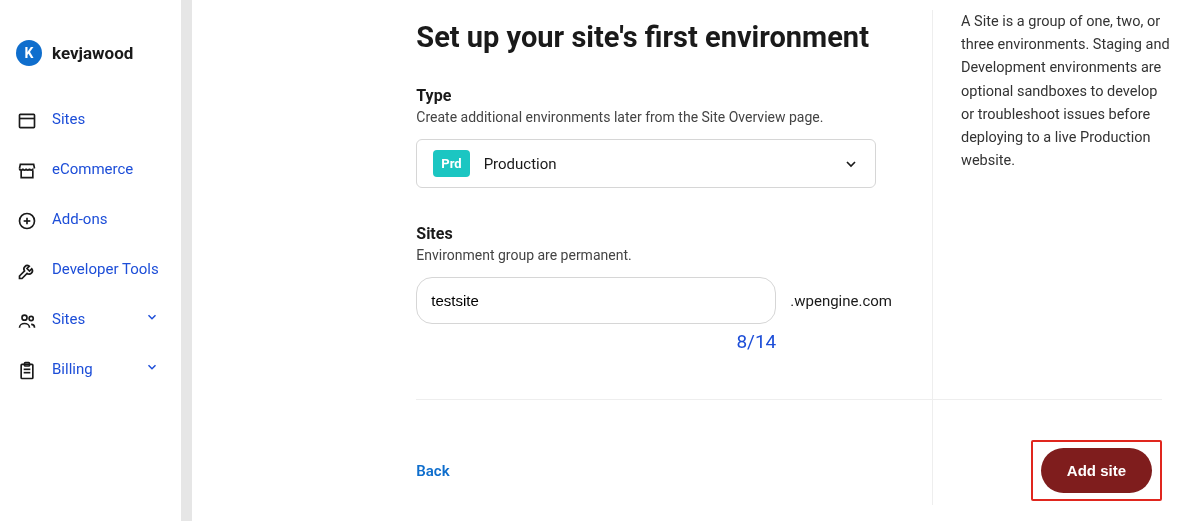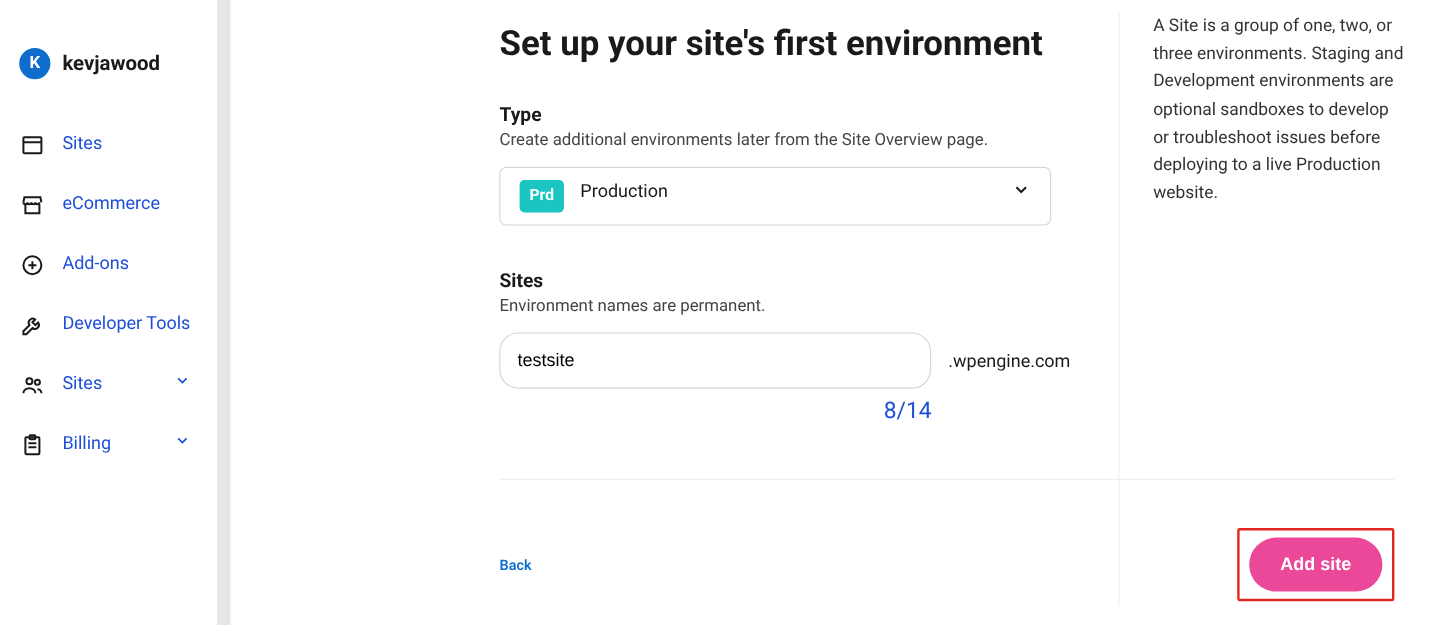--- a/index.html
+++ b/index.html
@@ -92,20 +92,21 @@
     .field-hint {
       font-size: 14px;
       color: #444;
       margin-bottom: 14px;
     }
     .select-box {
       border: 1px solid #d6d6d6;
       border-radius: 6px;
       padding: 10px 16px;
       display: flex;
+      align-items: center;
       gap: 14px;
       cursor: pointer;
       width: 460px;
     }
     .env-badge {
       background: #1bc6c2;
       color: #fff;
       font-weight: 700;
       font-size: 13px;
       padding: 6px 8px;
@@ -158,30 +159,30 @@
       right: 38px;
       border-top: 1px solid #eee;
       padding-top: 40px;
       display: flex;
       align-items: center;
       justify-content: space-between;
     }
     .back-link {
       color: #0f6ecd;
       font-weight: 600;
-      font-size: 12px;
+      font-size: 15px;
       cursor: pointer;
     }
     .add-site-wrap {
       border: 2px solid #e0261e;
       padding: 6px 8px;
       border-radius: 2px;
     }
     .add-site-btn {
-      background: #ec4899;
+      background: #7f1d1d;
       color: #fff;
       border: none;
       padding: 14px 26px;
       border-radius: 28px;
       font-size: 15px;
       font-weight: 600;
       cursor: pointer;
     }
     .block { margin-bottom: 36px; }
     svg { display: block; }
@@ -289,21 +290,21 @@
           <span class="select-chevron">
             <svg width="16" height="16" viewBox="0 0 24 24" fill="none" stroke="currentColor" stroke-width="2.5">
                 <polyline points="6 9 12 15 18 9"></polyline>
               </svg>
           </span>
         </div>
       </div>
 
       <div class="block">
         <div class="field-label">Sites</div>
-        <div class="field-hint">Environment names are permanent.</div>
+        <div class="field-hint">Environment group are permanent.</div>
         <div class="name-row">
           <input class="text-input" type="text" value="testsite" style="">
           <span class="domain-suffix">.wpengine.com</span>
         </div>
         <div class="char-count">8/14</div>
       </div>
     </div>
 
     <aside class="info-panel">
       <p>A Site is a group of one, two, or three environments. Staging and Development environments are optional sandboxes to develop or troubleshoot issues before deploying to a live Production website.</p>

